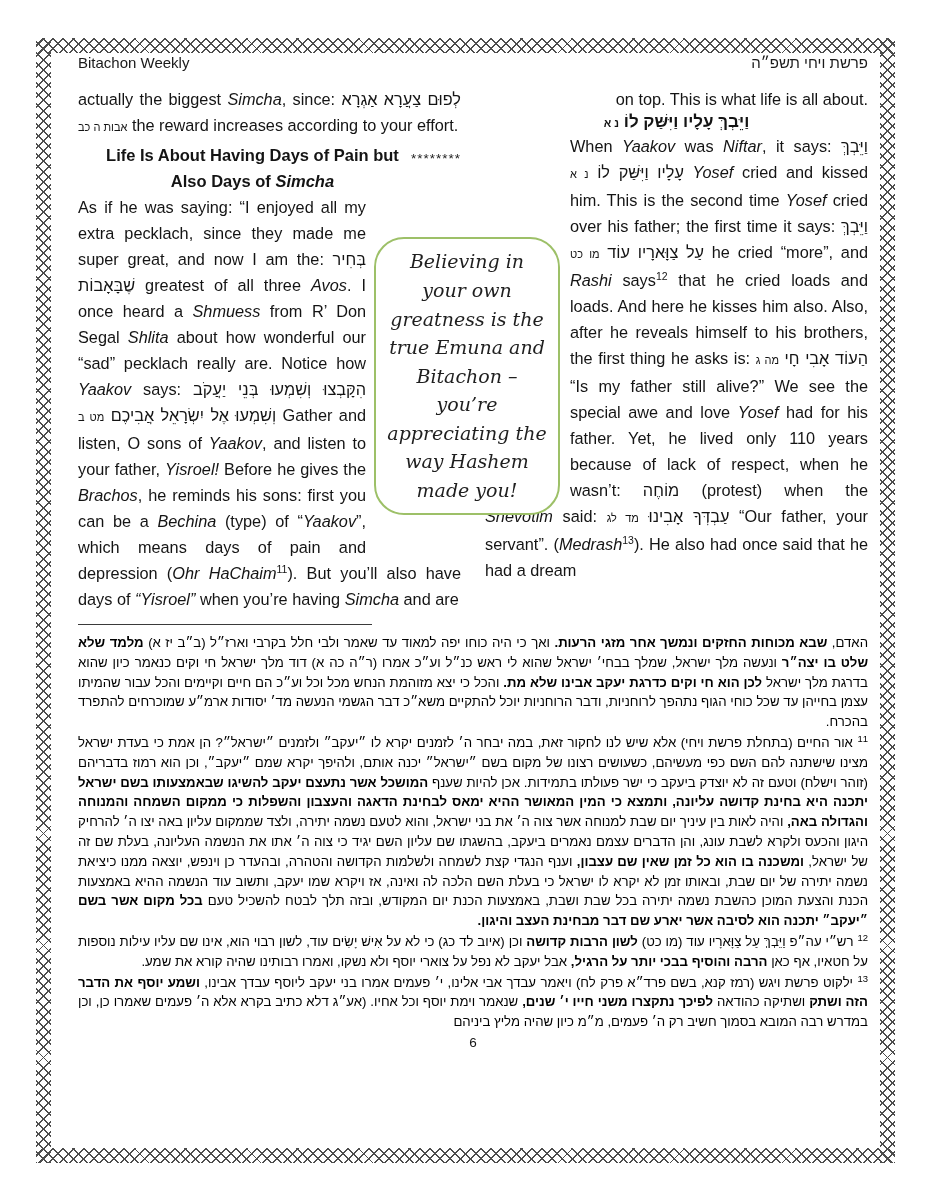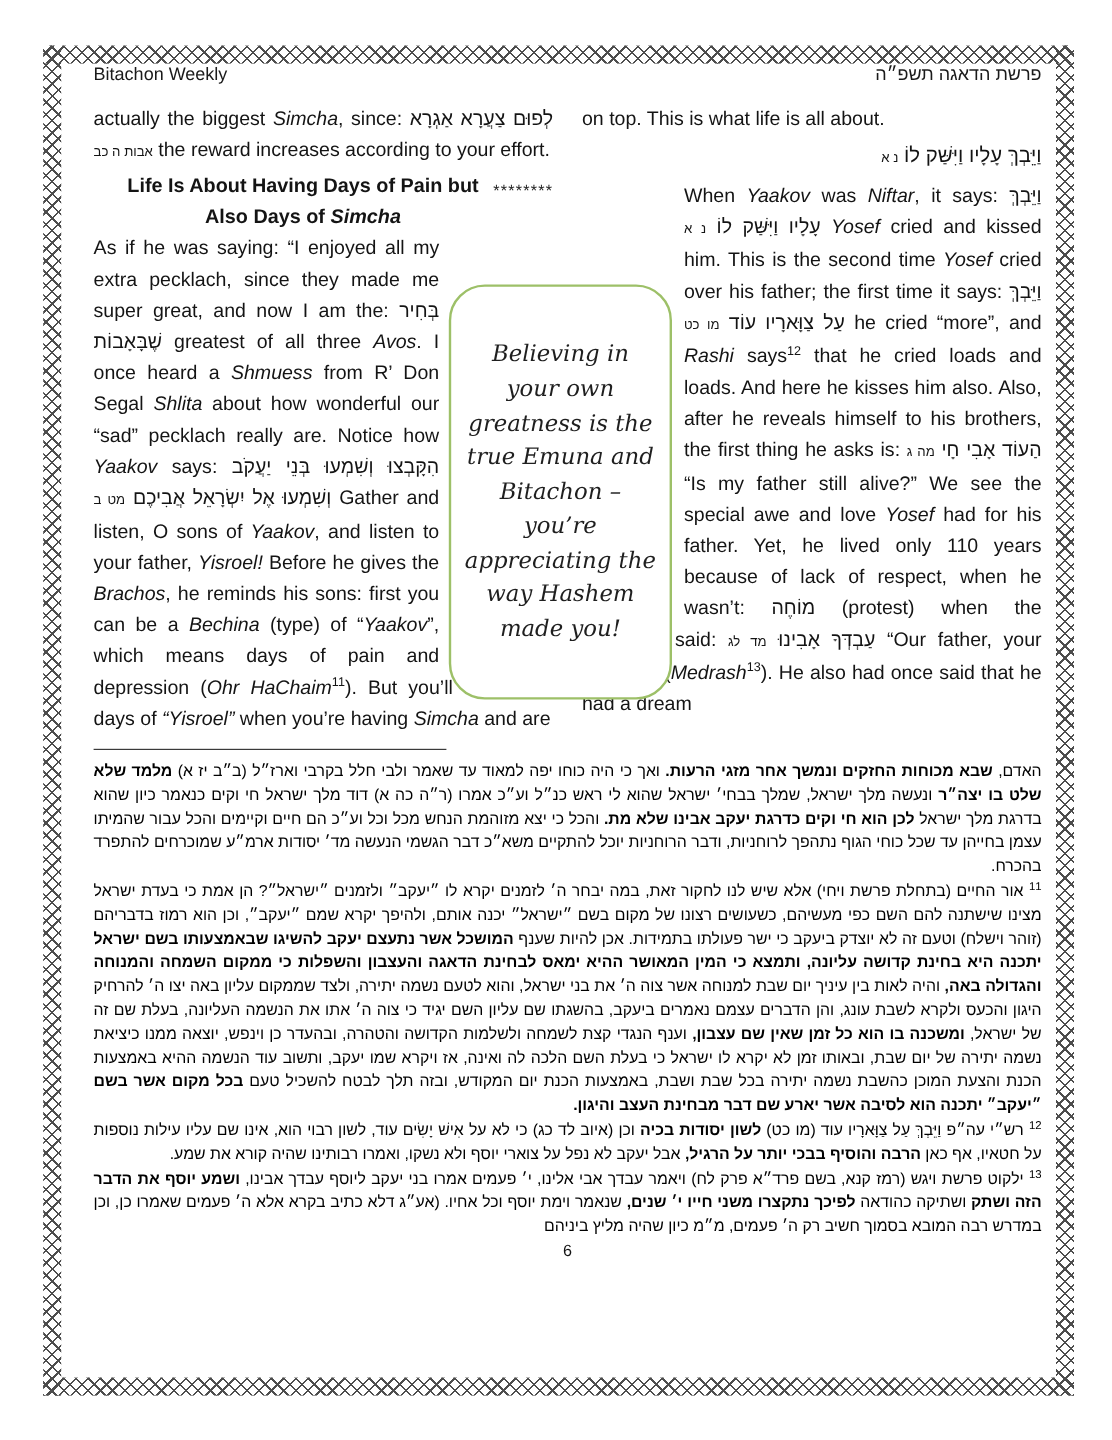--- a/index.html
+++ b/index.html
@@ -24,34 +24,34 @@
   .hdr { display:flex; justify-content:space-between; align-items:baseline;
          font-size:15px; color:#1a1a1a; height:20px;gap:30px; }
 
   .cols { display:flex; gap:24px; margin-top:12px; }
   .col  { width:385px; font-size:16.3px; line-height:26px; text-align:justify;
           text-justify:inter-word; }
 
   .col p { margin:0; }
   .col h3 { margin:2px 0 0 16px; font-size:16.5px; line-height:26px; text-align:center;
             font-weight:bold; }
-  .pasuk-heading { font-weight:normal; font-size:17px; line-height:36px;
+  .pasuk-heading { text-align:center; font-weight:bold; font-size:17px; line-height:19px;
                    direction:rtl; }
-  .intro-line { text-align:left; }
+  .intro-line { text-align:right; }
 
   .he  { }
   .ref { font-size:11px; }
   sup  { font-size:10.5px; line-height:0; }
   .stars { float:right; font-size:13.5px; letter-spacing:1px; color:#222; margin-top:6px; }
 
   .wrapR { float:right; width:95px; height:336px; margin-top:28px; }
   .wrapL { float:left;  width:85px; height:336px; margin-top:28px; }
 
   .callout {
-    position:absolute; left:374px; top:237px; width:186px; height:346px;
+    position:absolute; left:374px; top:237px; width:186px; height:278px;
     box-sizing:border-box; border:2px solid #4c1d95; border-radius:30px;
     background:#ffffff; display:flex; align-items:center; justify-content:center;
     padding:10px 10px;
   }
   .callout-text {
     font-family:"DejaVu Serif", serif; font-style:italic;
     font-size:19px; line-height:28.6px; text-align:center; color:#1f1f1f;
   }
 
   .foot-sep { width:294px; border:0; border-top:1.4px solid #3a3a3a; margin:12px 0 8px 0; }
@@ -69,21 +69,21 @@
 
   <div class="lattice frame-top"></div>
   <div class="lattice frame-bottom"></div>
   <div class="lattice frame-left"></div>
   <div class="lattice frame-right"></div>
 
   <div class="content">
 
     <div class="hdr">
       <span>Bitachon Weekly</span>
-      <span dir="rtl">פרשת הדאגה תשפ״ה</span>
+      <span dir="rtl">פרשת ויחי תשפ״ה</span>
     </div>
 
     <div class="cols">
 
       <div class="col">
         <p>actually the biggest <i>Simcha</i>, since: <span class="he">לְפוּם צַעֲרָא אַגְרָא</span> <span class="ref">אבות ה כב</span> the reward increases according to your effort.<span class="stars">********</span></p>
         <h3>Life Is About Having Days of Pain but Also Days of <i>Simcha</i></h3>
         <p><span class="wrapR"></span><span>As if he was saying: “I enjoyed all my extra pecklach, since they made me super great, and now I am the: <span class="he">בְּחִיר שֶׁבָּאָבוֹת</span> greatest of all three <i>Avos</i>. I once heard a <i>Shmuess</i> from R’ Don Segal <i>Shlita</i> about how wonderful our “sad” pecklach really are. Notice how <i>Yaakov</i> says: <span class="he">הִקָּבְצוּ וְשִׁמְעוּ בְּנֵי יַעֲקֹב וְשִׁמְעוּ אֶל יִשְׂרָאֵל אֲבִיכֶם</span> <span class="ref">מט ב</span> Gather and listen, O sons of <i>Yaakov</i>, and listen to your father, <i>Yisroel!</i> Before he gives the <i>Brachos</i>, he reminds his sons: first you can be a <i>Bechina</i> (type) of “<i>Yaakov</i>”, which means days of pain and depression (<i>Ohr HaChaim</i><sup>11</sup>). But you’ll also have days of <i>“Yisroel”</i> when you’re having <i>Simcha</i> and are</span></p>
       </div>
 
@@ -93,21 +93,21 @@
         <p><span class="wrapL"></span><span>When <i>Yaakov</i> was <i>Niftar</i>, it says: <span class="he">וַיֵּבְךְּ עָלָיו וַיִּשַּׁק לוֹ</span> <span class="ref">נ א</span> <i>Yosef</i> cried and kissed him. This is the second time <i>Yosef</i> cried over his father; the first time it says: <span class="he">וַיֵּבְךְּ עַל צַוָּארָיו עוֹד</span> <span class="ref">מו כט</span> he cried “more”, and <i>Rashi</i> says<sup>12</sup> that he cried loads and loads. And here he kisses him also. Also, after he reveals himself to his brothers, the first thing he asks is: <span class="he">הַעוֹד אָבִי חָי</span> <span class="ref">מה ג</span> “Is my father still alive?” We see the special awe and love <i>Yosef</i> had for his father. Yet, he lived only 110 years because of lack of respect, when he wasn’t: <span class="he">מוֹחֶה</span> (protest) when the <i>Shevotim</i> said: <span class="he">עַבְדְּךָ אָבִינוּ</span> <span class="ref">מד לג</span> “Our father, your servant”. (<i>Medrash</i><sup>13</sup>). He also had once said that he had a dream</span></p>
       </div>
 
     </div>
 
     <hr class="foot-sep">
 
     <div class="footnotes">
       <div class="footnote">האדם, <b>שבא מכוחות החזקים ונמשך אחר מזגי הרעות.</b> ואך כי היה כוחו יפה למאוד עד שאמר ולבי חלל בקרבי וארז״ל (ב״ב יז א) <b>מלמד שלא שלט בו יצה״ר</b> ונעשה מלך ישראל, שמלך בבחי׳ ישראל שהוא לי ראש כנ״ל וע״כ אמרו (ר״ה כה א) דוד מלך ישראל חי וקים כנאמר כיון שהוא בדרגת מלך ישראל <b>לכן הוא חי וקים כדרגת יעקב אבינו שלא מת.</b> והכל כי יצא מזוהמת הנחש מכל וכל וע״כ הם חיים וקיימים והכל עבור שהמיתו עצמן בחייהן עד שכל כוחי הגוף נתהפך לרוחניות, ודבר הרוחניות יוכל להתקיים משא״כ דבר הגשמי הנעשה מד׳ יסודות ארמ״ע שמוכרחים להתפרד בהכרח.</div>
       <div class="footnote"><sup class="fn-num">11</sup> <span>אור החיים (בתחלת פרשת ויחי) אלא שיש לנו לחקור זאת, במה יבחר ה׳ לזמנים יקרא לו ״יעקב״ ולזמנים ״ישראל״? הן אמת כי בעדת ישראל מצינו שישתנה להם השם כפי מעשיהם, כשעושים רצונו של מקום בשם ״ישראל״ יכנה אותם, ולהיפך יקרא שמם ״יעקב״, וכן הוא רמוז בדבריהם (זוהר וישלח) וטעם זה לא יוצדק ביעקב כי ישר פעולתו בתמידות. אכן להיות שענף <b>המושכל אשר נתעצם יעקב להשיגו שבאמצעותו בשם ישראל יתכנה היא בחינת קדושה עליונה, ותמצא כי המין המאושר ההיא ימאס לבחינת הדאגה והעצבון והשפלות כי ממקום השמחה והמנוחה והגדולה באה,</b> והיה לאות בין עיניך יום שבת למנוחה אשר צוה ה׳ את בני ישראל, והוא לטעם נשמה יתירה, ולצד שממקום עליון באה יצו ה׳ להרחיק היגון והכעס ולקרא לשבת עונג, והן הדברים עצמם נאמרים ביעקב, בהשגתו שם עליון השם יגיד כי צוה ה׳ אתו את הנשמה העליונה, בעלת שם זה של ישראל, <b>ומשכנה בו הוא כל זמן שאין שם עצבון,</b> וענף הנגדי קצת לשמחה ולשלמות הקדושה והטהרה, ובהעדר כן וינפש, יוצאה ממנו כיציאת נשמה יתירה של יום שבת, ובאותו זמן לא יקרא לו ישראל כי בעלת השם הלכה לה ואינה, אז ויקרא שמו יעקב, ותשוב עוד הנשמה ההיא באמצעות הכנת והצעת המוכן כהשבת נשמה יתירה בכל שבת ושבת, באמצעות הכנת יום המקודש, ובזה תלך לבטח להשכיל טעם <b>בכל מקום אשר בשם ״יעקב״ יתכנה הוא לסיבה אשר יארע שם דבר מבחינת העצב והיגון.</b></span></div>
-      <div class="footnote"><sup class="fn-num">12</sup> <span>רש״י עה״פ וַיֵּבְךְּ עַל צַוָּארָיו עוד (מו כט) <b>לשון יסודות בכיה</b> וכן (איוב לד כג) כי לא על אִישׁ יָשִׂים עוד, לשון רבוי הוא, אינו שם עליו עילות נוספות על חטאיו, אף כאן <b>הרבה והוסיף בבכי יותר על הרגיל,</b> אבל יעקב לא נפל על צוארי יוסף ולא נשקו, ואמרו רבותינו שהיה קורא את שמע.</span></div>
+      <div class="footnote"><sup class="fn-num">12</sup> <span>רש״י עה״פ וַיֵּבְךְּ עַל צַוָּארָיו עוד (מו כט) <b>לשון הרבות קדושה</b> וכן (איוב לד כג) כי לא על אִישׁ יָשִׂים עוד, לשון רבוי הוא, אינו שם עליו עילות נוספות על חטאיו, אף כאן <b>הרבה והוסיף בבכי יותר על הרגיל,</b> אבל יעקב לא נפל על צוארי יוסף ולא נשקו, ואמרו רבותינו שהיה קורא את שמע.</span></div>
       <div class="footnote"><sup class="fn-num">13</sup> <span>ילקוט פרשת ויגש (רמז קנא, בשם פרד״א פרק לח) ויאמר עבדך אבי אלינו, י׳ פעמים אמרו בני יעקב ליוסף עבדך אבינו, <b>ושמע יוסף את הדבר הזה ושתק</b> ושתיקה כהודאה <b>לפיכך נתקצרו משני חייו י׳ שנים,</b> שנאמר וימת יוסף וכל אחיו. (אע״ג דלא כתיב בקרא אלא ה׳ פעמים שאמרו כן, וכן במדרש רבה המובא בסמוך חשיב רק ה׳ פעמים, מ״מ כיון שהיה מליץ ביניהם</span></div>
     </div>
 
     <div class="pagenum">6</div>
 
   </div>
 
   <div class="callout" style="border-color: rgb(157, 192, 104);">
     <div class="callout-text">Believing in your own greatness is the true Emuna and Bitachon – you’re appreciating the way Hashem made you!</div>
   </div>

